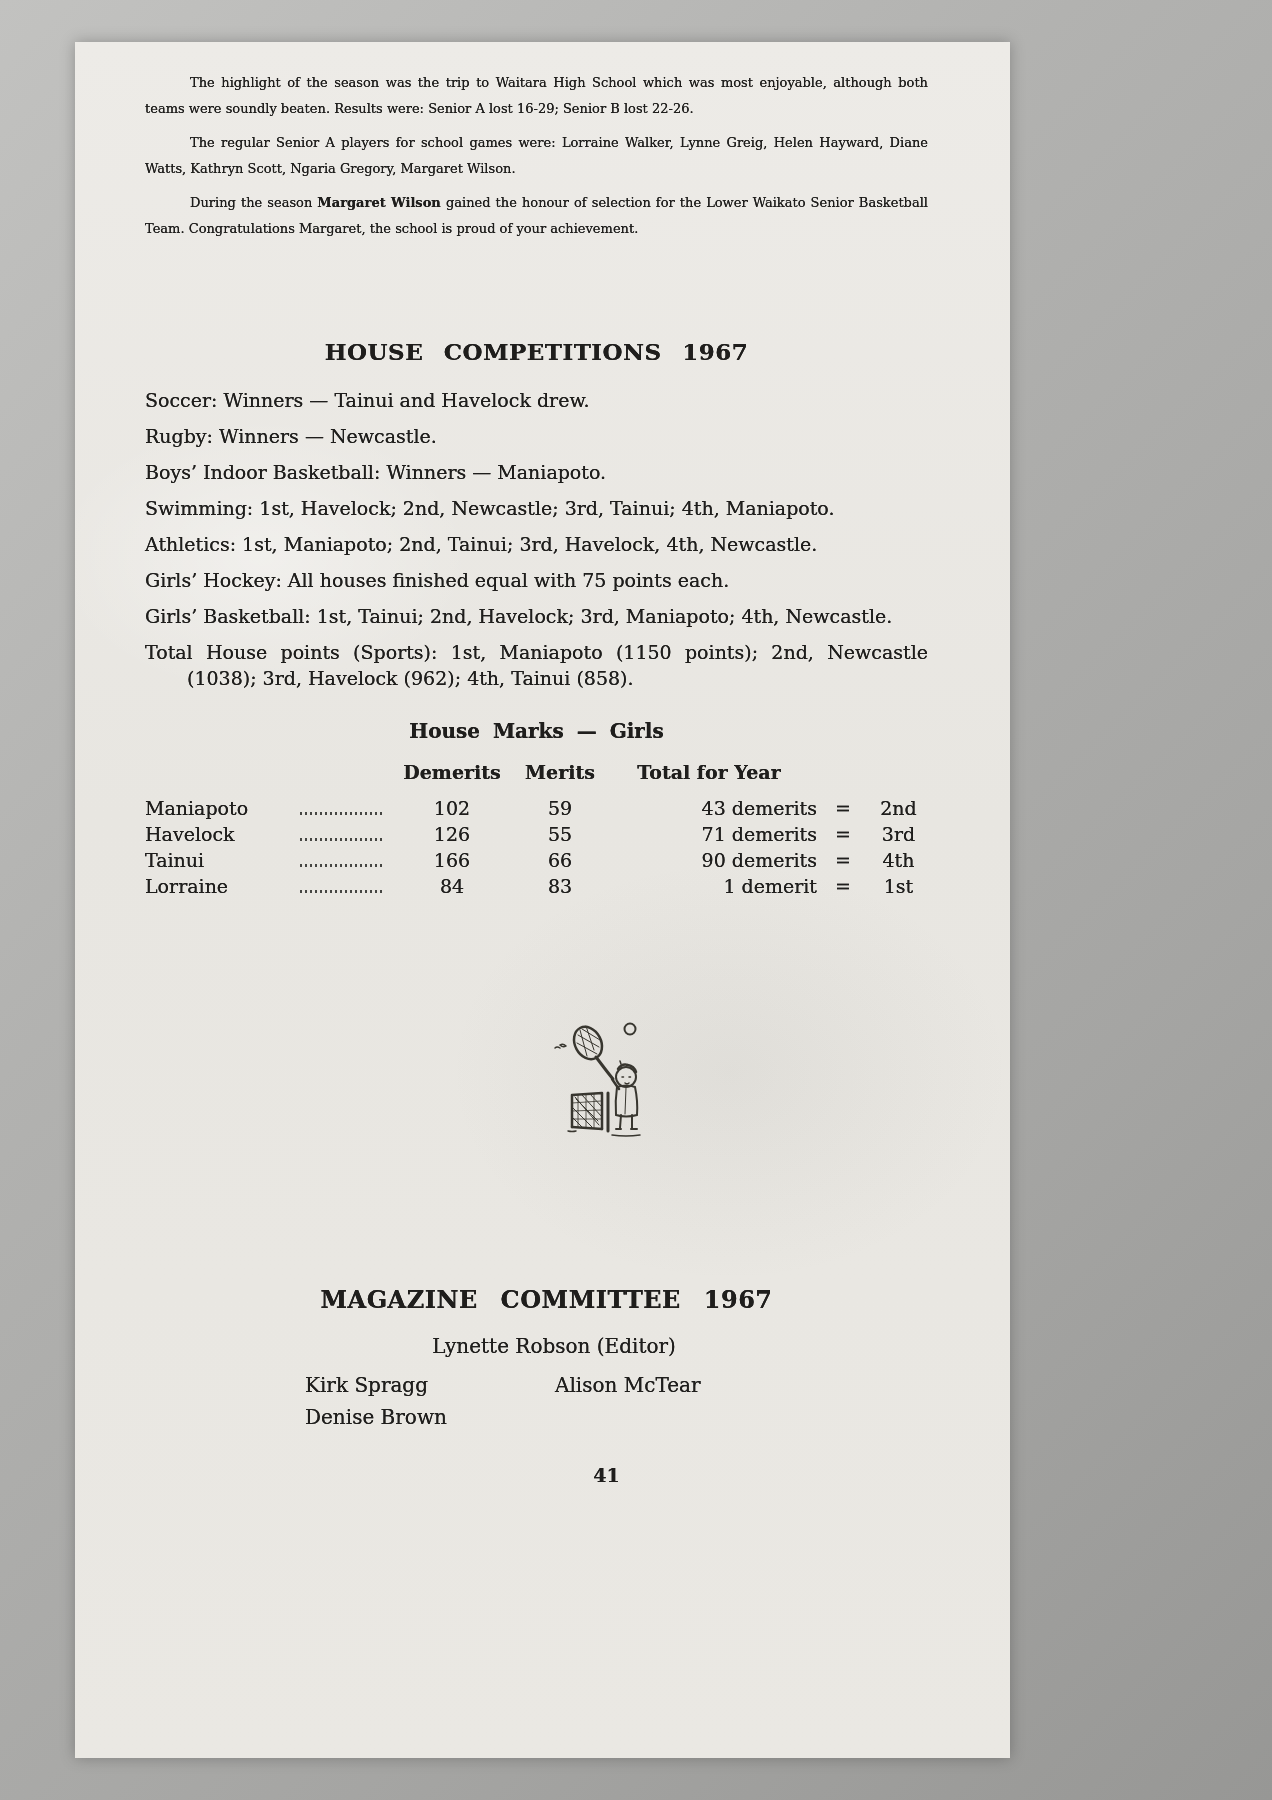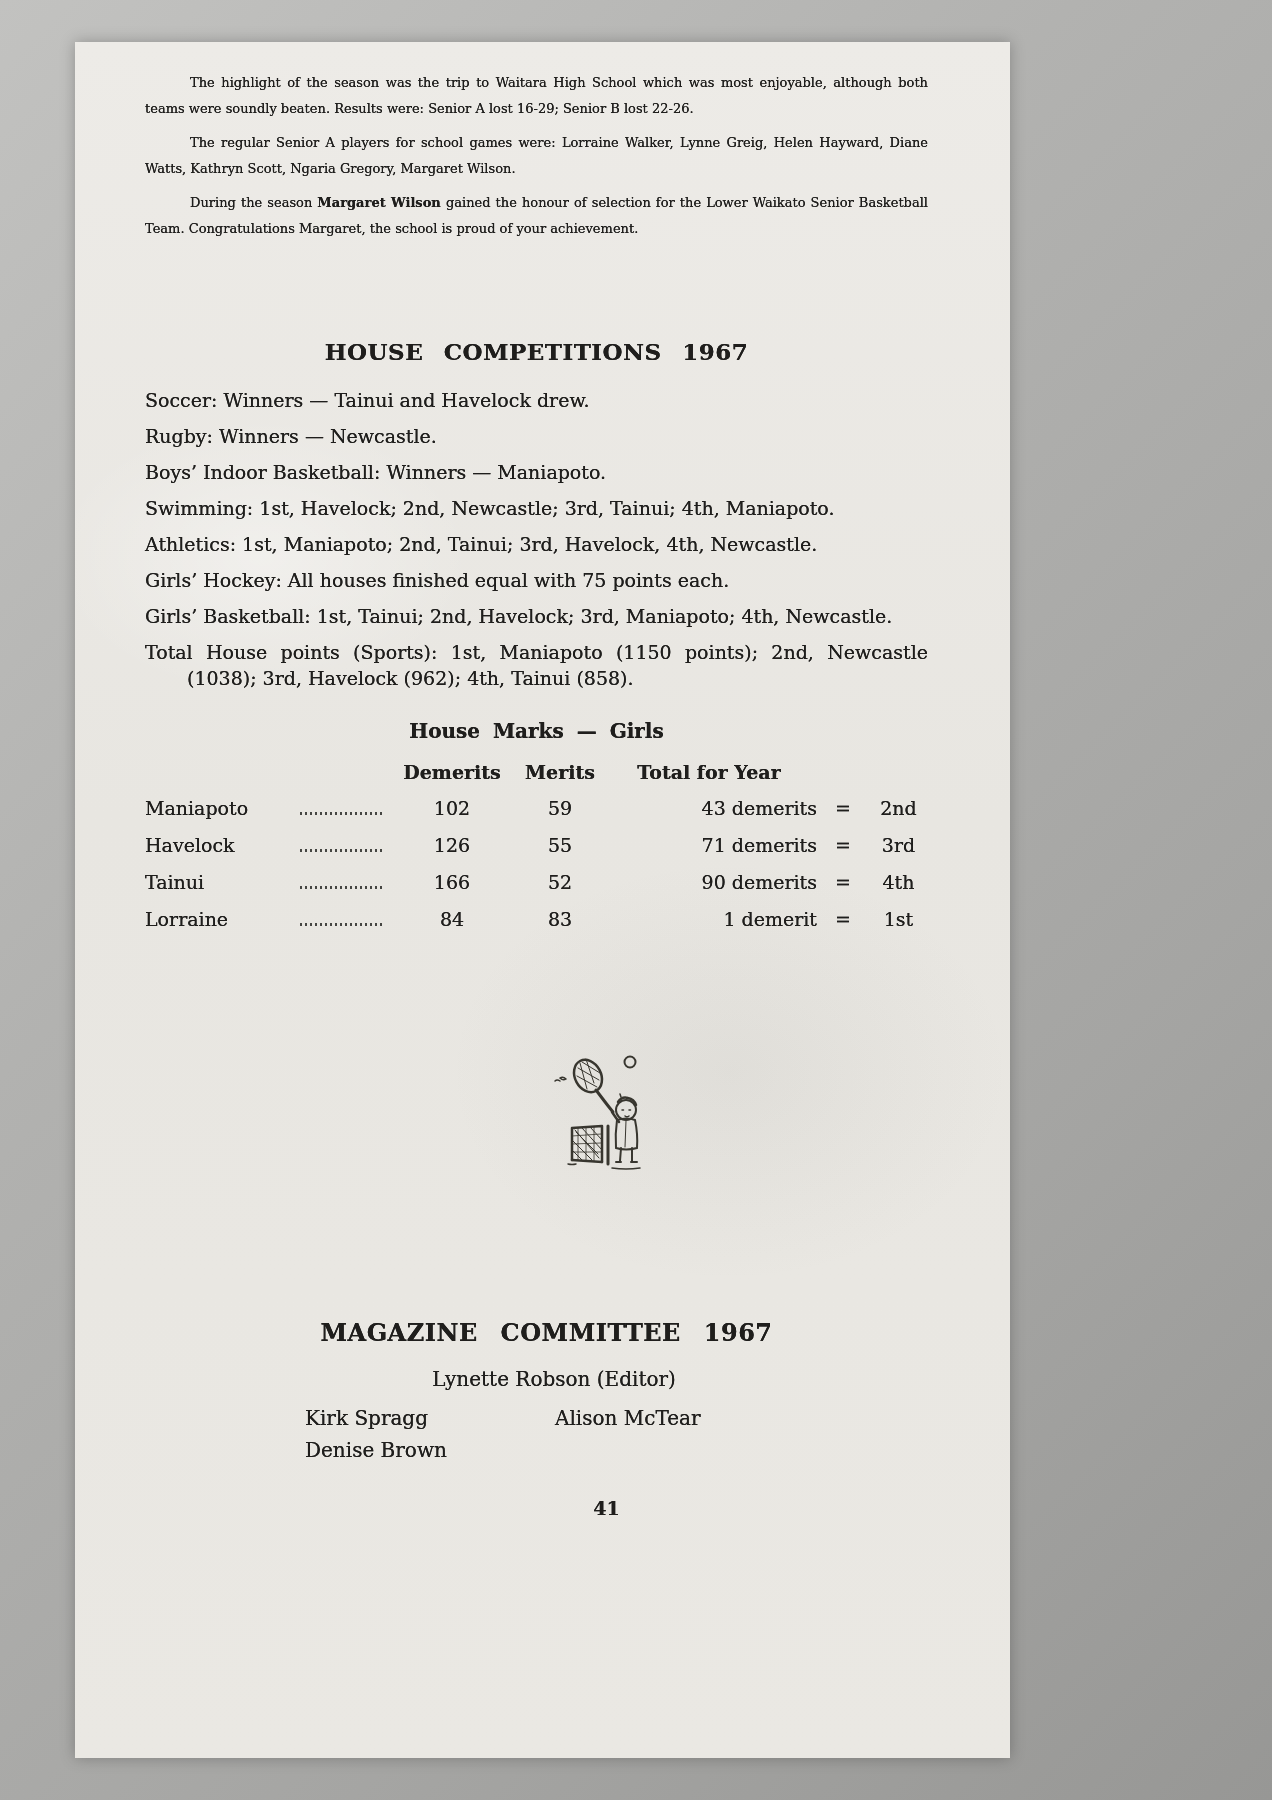--- a/index.html
+++ b/index.html
@@ -31,21 +31,21 @@
   .comp-item{
     font-size:19px;line-height:26px;margin:0 0 10px 0;
     padding-left:42px;text-indent:-42px;text-align:justify;text-shadow:0 0 .4px #222;
   }
   .h-sub{
     font-size:20px;font-weight:bold;text-align:center;word-spacing:6px;
     margin:28px 0 16px 0;text-shadow:0 0 .4px #111;
   }
   .marks-grid{
     display:grid;grid-template-columns:240px 134px 82px 216px 52px 59px;
-    font-size:19px;line-height:26px;row-gap:11px;text-shadow:0 0 .4px #222;
+    font-size:19px;line-height:26px;text-shadow:0 0 .4px #222;
   }
   .marks-header{margin-bottom:10px;font-weight:bold;}
   .mh-demerits,.mh-merits{text-align:center;}
   .mh-total{text-align:center;}
   .cell-house{display:flex;justify-content:space-between;}
   .leader{
     width:85px;height:3px;align-self:flex-end;margin-bottom:6px;
     background:repeating-linear-gradient(90deg,#454542 0 2px,transparent 2px 5px);
   }
   .cell-num{text-align:center;}
@@ -118,21 +118,21 @@
     <span class="cell-num">55</span>
     <span class="cell-total">71 demerits</span>
     <span class="cell-eq">=</span>
     <span class="cell-place">3rd</span>
 
     <span class="cell-house">
         <span>Tainui</span>
         <span class="leader"></span>
       </span>
     <span class="cell-num">166</span>
-    <span class="cell-num">52</span>
+    <span class="cell-num">66</span>
     <span class="cell-total">90 demerits</span>
     <span class="cell-eq">=</span>
     <span class="cell-place">4th</span>
 
     <span class="cell-house">
         <span>Lorraine</span>
         <span class="leader"></span>
       </span>
     <span class="cell-num">84</span>
     <span class="cell-num">83</span>

